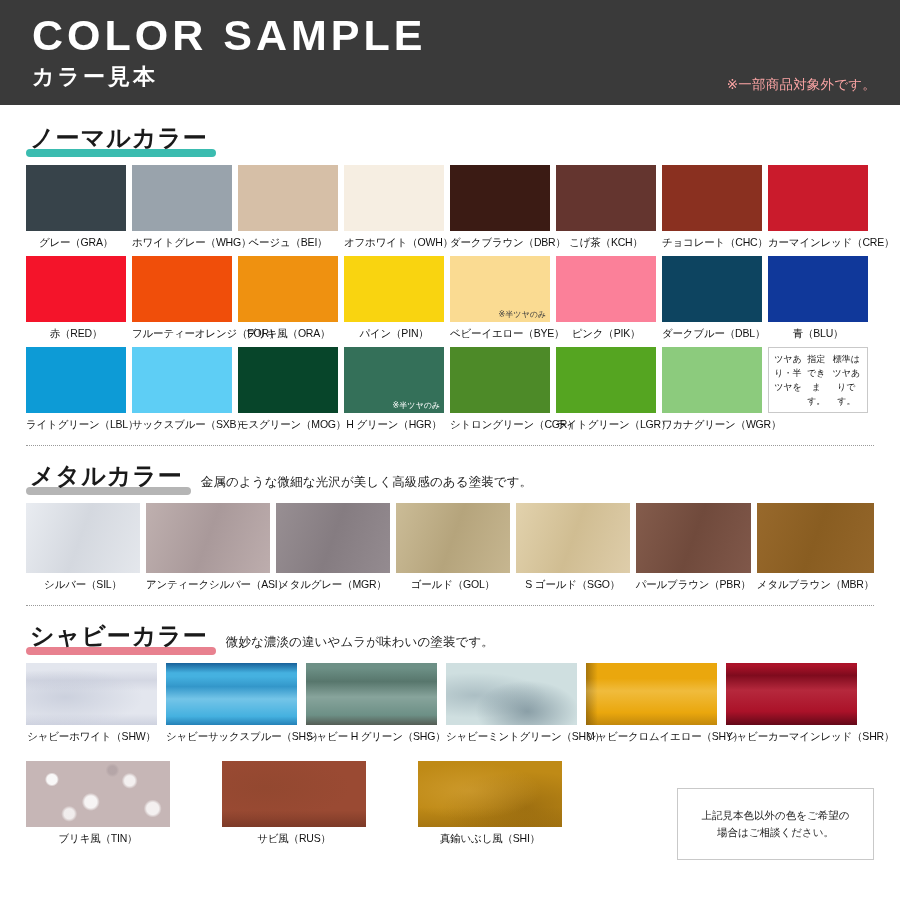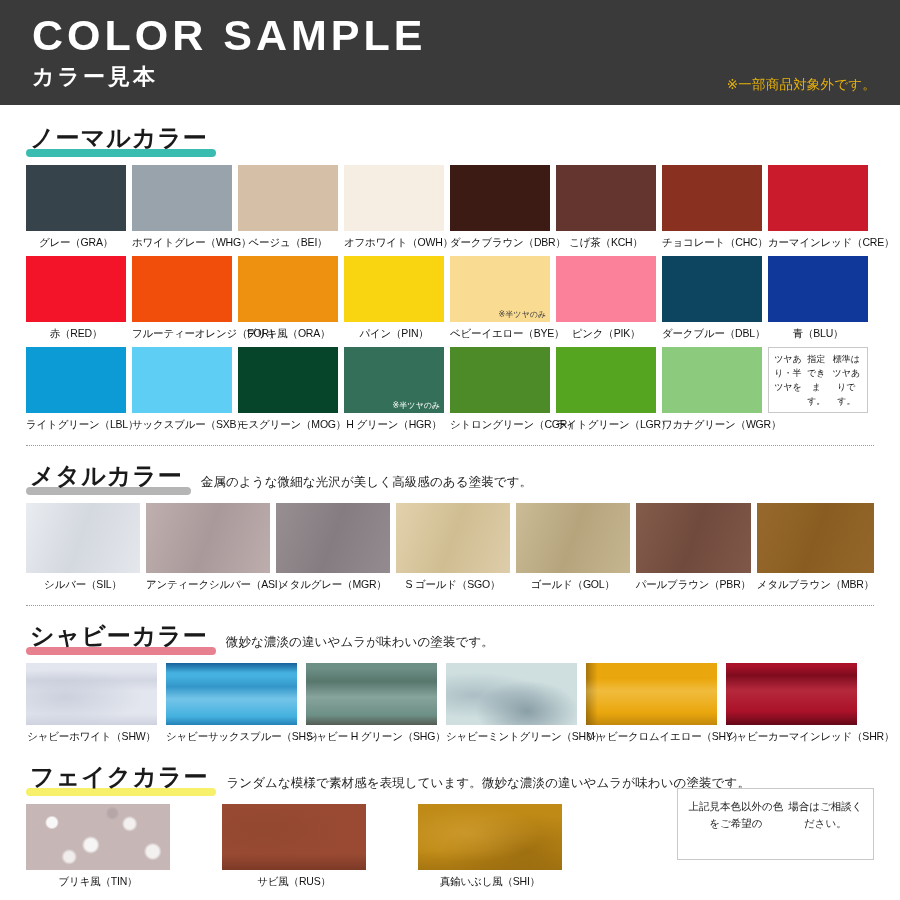--- a/index.html
+++ b/index.html
@@ -31,21 +31,21 @@
     font-size: 22px;
     font-weight: bold;
     letter-spacing: 3px;
     line-height: 30px;
     margin-top: 2px;
   }
   .header-note {
     position: absolute;
     right: 24px;
     bottom: 14px;
-    color: #eab308;
+    color: #fca5a5;
     font-size: 13.5px;
     letter-spacing: .2px;
   }
   .header-rule {
     position:absolute; left:0; right:0; bottom:0;
     height:3px; background:#ffffff;
   }
 
   
   .content { padding: 0 26px; }
@@ -149,20 +149,21 @@
     line-height: 14px;
     padding: 4px 3px;
   }
   .note-bottom {
     position: absolute;
     right: 26px;
     bottom: 40px;
     width: 197px;
     height: 72px;
     display: flex;
+    flex-direction: column;
     justify-content: center;
   }
 
   
   .divider {
     border-top: 1px dotted #9a9a9a;
     margin: 14px 0 14px 0;
   }
 
   .sect { margin-top: 2px; }
@@ -314,26 +315,26 @@
         </div>
         <div class="cell">
           <div class="chip" style="background:linear-gradient(110deg,#bfb0af 0%,#a9999a 50%,#bdadad 100%)"></div>
           <div class="caption">アンティークシルバー（ASI）</div>
         </div>
         <div class="cell">
           <div class="chip" style="background:linear-gradient(110deg,#988f93 0%,#857c81 50%,#948b90 100%)"></div>
           <div class="caption">メタルグレー（MGR）</div>
         </div>
         <div class="cell">
+          <div class="chip" style="background:linear-gradient(110deg,#cbbc97 0%,#b5a47c 50%,#c6b690 100%)"></div>
+          <div class="caption">ゴールド（GOL）</div>
+        </div>
+        <div class="cell">
           <div class="chip" style="background:linear-gradient(110deg,#e2d2ad 0%,#d0bd92 50%,#decdaa 100%)"></div>
           <div class="caption">S ゴールド（SGO）</div>
-        </div>
-        <div class="cell">
-          <div class="chip" style="background:linear-gradient(110deg,#cbbc97 0%,#b5a47c 50%,#c6b690 100%)"></div>
-          <div class="caption">ゴールド（GOL）</div>
         </div>
         <div class="cell">
           <div class="chip" style="background:linear-gradient(110deg,#845c4c 0%,#704a3c 50%,#80584a 100%)"></div>
           <div class="caption">パールブラウン（PBR）</div>
         </div>
         <div class="cell">
           <div class="chip" style="background:linear-gradient(110deg,#98692c 0%,#895d21 50%,#94662a 100%)"></div>
           <div class="caption">メタルブラウン（MBR）</div>
         </div>
       </div>
@@ -368,24 +369,20 @@
           <div class="caption">シャビークロムイエロー（SHY）</div>
         </div>
         <div class="cell">
           <div class="chip" style="background:#ab1229;background-image:linear-gradient(0deg,rgba(40,0,10,.55) 0%,rgba(255,255,255,0) 22%,rgba(220,120,130,.22) 56%,rgba(60,0,12,.4) 80%,rgba(255,255,255,0) 96%)"></div>
           <div class="caption">シャビーカーマインレッド（SHR）</div>
         </div>
       </div>
     </div>
 
     <div class="sect" style="margin-top:18px">
-      <div class="sect-head">
-        <div class="sect-title u-yellow">フェイクカラー</div>
-        <div class="sect-desc">ランダムな模様で素材感を表現しています。微妙な濃淡の違いやムラが味わいの塗装です。</div>
-      </div>
       <div class="row row-fake">
         <div class="cell">
           <div class="chip" style="background:#c6b6b6;background-image:radial-gradient(circle at 18% 28%,rgba(255,255,255,.9) 0 5px,rgba(255,255,255,0) 7px),radial-gradient(circle at 45% 62%,rgba(255,255,255,.85) 0 6px,rgba(255,255,255,0) 9px),radial-gradient(circle at 72% 30%,rgba(255,255,255,.8) 0 5px,rgba(255,255,255,0) 8px),radial-gradient(circle at 30% 80%,rgba(255,255,255,.75) 0 5px,rgba(255,255,255,0) 8px),radial-gradient(circle at 88% 72%,rgba(255,255,255,.8) 0 6px,rgba(255,255,255,0) 9px),radial-gradient(circle at 60% 14%,rgba(170,155,158,.6) 0 4px,rgba(255,255,255,0) 7px)"></div>
           <div class="caption">ブリキ風（TIN）</div>
         </div>
         <div class="cell">
           <div class="chip" style="background:#9a4a33;background-image:radial-gradient(ellipse at 30% 40%,rgba(140,70,45,.5),rgba(255,255,255,0) 60%),linear-gradient(0deg,rgba(70,28,18,.35) 0%,rgba(255,255,255,0) 25%)"></div>
           <div class="caption">サビ風（RUS）</div>
         </div>
         <div class="cell">

